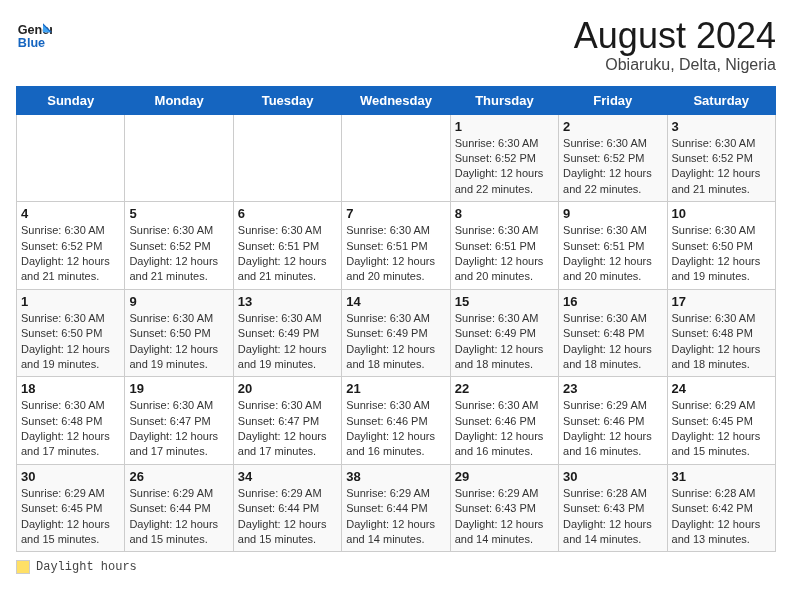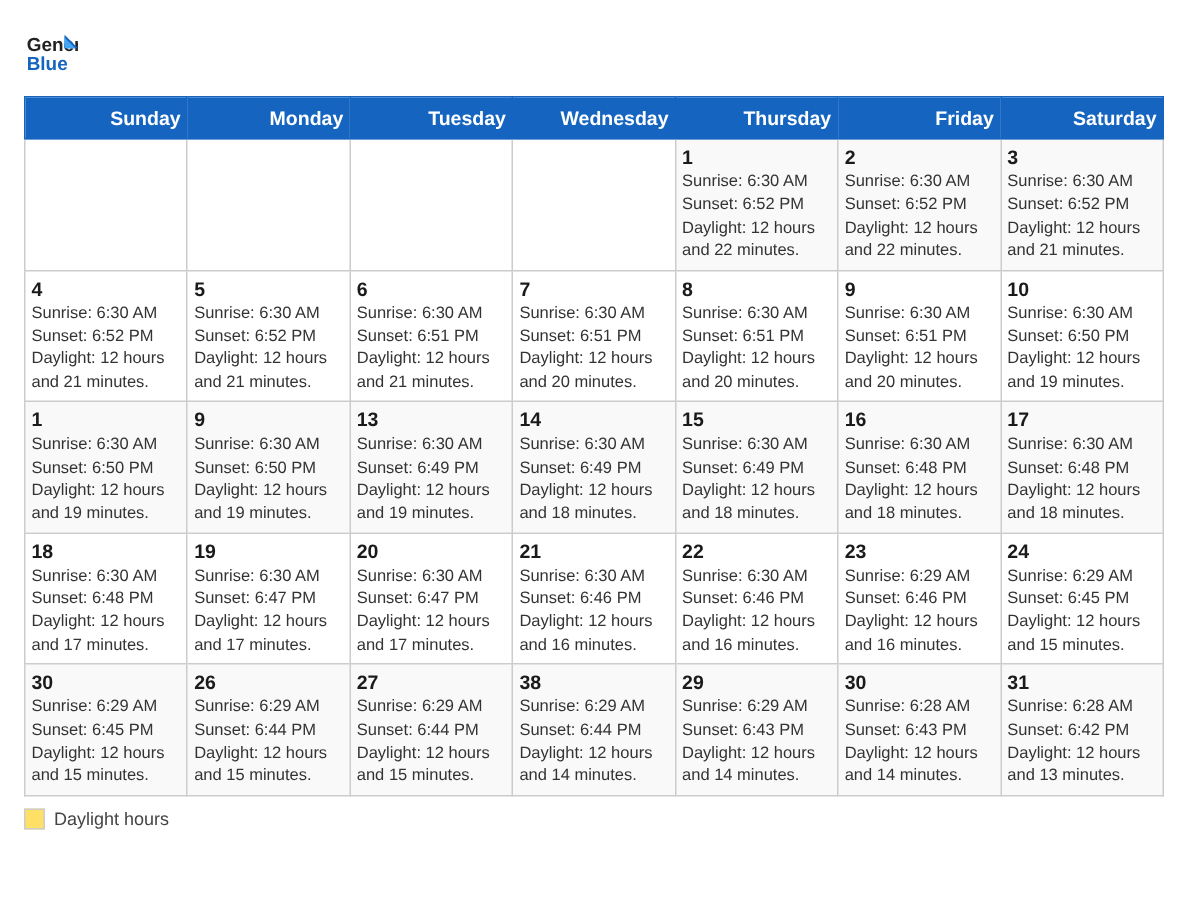--- a/index.html
+++ b/index.html
@@ -40,21 +40,21 @@
     }
     table {
       width: 100%;
       border-collapse: collapse;
       font-size: 11px;
     }
     thead th {
       background-color: #1565c0;
       color: #fff;
       padding: 6px 4px;
-      text-align: right;
+      text-align: center;
       font-size: 13px;
       font-weight: bold;
       border: 1px solid #1565c0;
     }
     tbody td {
       border: 1px solid #ccc;
       vertical-align: top;
       padding: 4px;
       width: 14.28%;
       height: 80px;
@@ -78,40 +78,45 @@
     .empty-cell {
       background: #fff !important;
     }
     .legend {
       display: flex;
       align-items: center;
       gap: 6px;
       margin-top: 8px;
       font-size: 12px;
       color: #444;
+      font-family: Liberation Mono, monospace;
     }
     .legend-box {
       width: 14px;
       height: 14px;
       background: #ffe066;
       border: 1px solid #ccc;
       display: inline-block;
     }
   </style>
 </head>
 <body>
 
 <div class="header">
   <div class="logo">
     <svg class="logo-icon" viewBox="0 0 40 40">
       <text x="2" y="20" font-size="14" font-weight="bold" fill="#222">General</text>
       <text x="2" y="34" font-size="14" font-weight="bold" fill="#1565c0">Blue</text>
       <polygon points="30,8 40,18 30,18" fill="#1565c0"></polygon>
       <polygon points="30,10 38,18 30,18" fill="#42a5f5"></polygon>
     </svg>
+  </div>
+  <div class="title-block">
+    <div class="month-title">August 2024</div>
+    <div class="location">Obiaruku, Delta, Nigeria</div>
   </div>
 </div>
 
 <table>
   <thead>
     <tr id="header-row">
         <th>Sunday</th>
         <th>Monday</th>
         <th>Tuesday</th>
         <th>Wednesday</th>
@@ -232,21 +237,21 @@
       <tr>
         <td>
           <span class="day-number">30</span>
           <div class="day-info">Sunrise: 6:29 AM<br>Sunset: 6:45 PM<br>Daylight: 12 hours<br>and 15 minutes.</div>
         </td>
         <td>
           <span class="day-number">26</span>
           <div class="day-info">Sunrise: 6:29 AM<br>Sunset: 6:44 PM<br>Daylight: 12 hours<br>and 15 minutes.</div>
         </td>
         <td>
-          <span class="day-number">27</span>
+          <span class="day-number">34</span>
           <div class="day-info">Sunrise: 6:29 AM<br>Sunset: 6:44 PM<br>Daylight: 12 hours<br>and 15 minutes.</div>
         </td>
         <td>
           <span class="day-number">38</span>
           <div class="day-info">Sunrise: 6:29 AM<br>Sunset: 6:44 PM<br>Daylight: 12 hours<br>and 14 minutes.</div>
         </td>
         <td>
           <span class="day-number">29</span>
           <div class="day-info">Sunrise: 6:29 AM<br>Sunset: 6:43 PM<br>Daylight: 12 hours<br>and 14 minutes.</div>
         </td>

